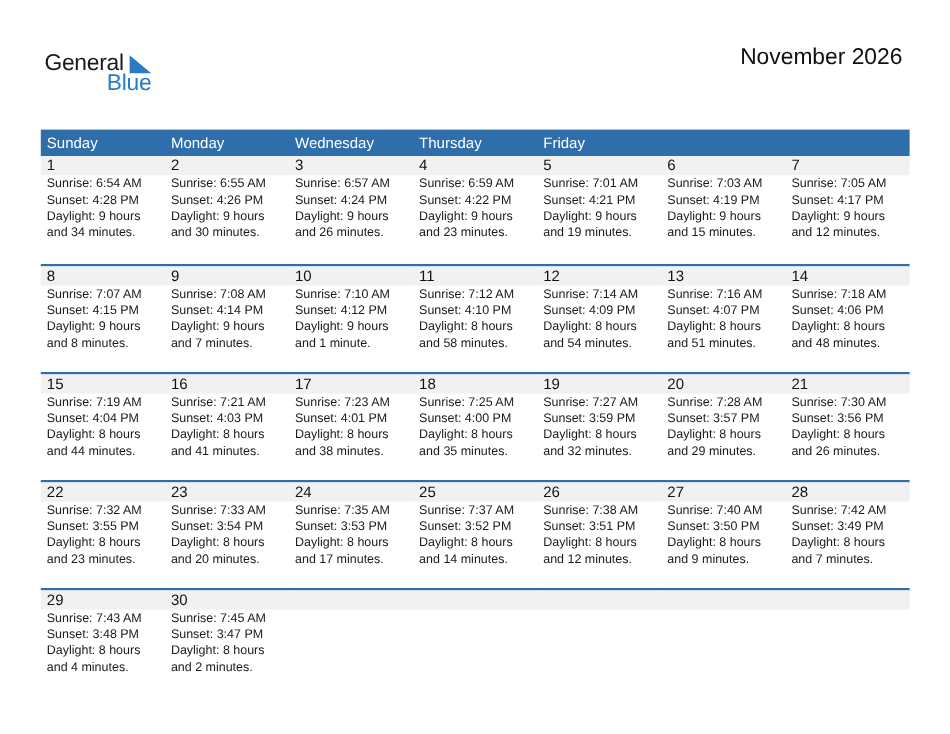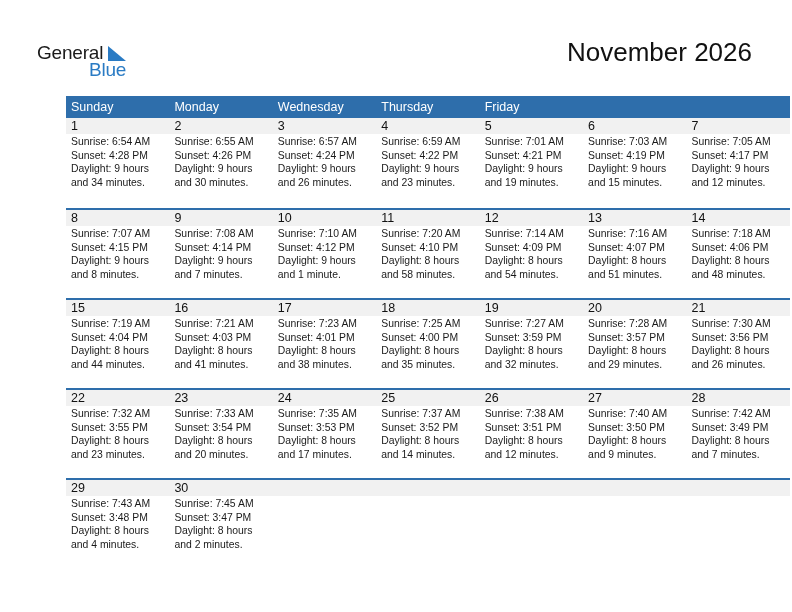--- a/index.html
+++ b/index.html
@@ -5,24 +5,24 @@
     * { margin: 0; padding: 0; box-sizing: border-box; }
     html, body { width: 792px; height: 612px; background: #ffffff; overflow: hidden; }
     body { font-family: "Liberation Sans", sans-serif; color: #111; position: relative; }
 
     .logo { position: absolute; left: 37px; top: 42px; width: 100px; height: 40px; }
     .logo-general { position: absolute; left: 0; top: 0; font-size: 19px; color: #1a1a1a; letter-spacing: -0.2px; }
     .logo-blue { position: absolute; left: 52px; top: 17px; font-size: 19px; color: #2a7bc4; letter-spacing: -0.2px; }
     .logo-tri { position: absolute; left: 71px; top: 4px; width: 0; height: 0;
       border-left: 18px solid #2a7bc4; border-top: 15px solid transparent; }
 
-    .title { position: absolute; right: 40px; top: 37px; font-size: 26px; color: #111; }
+    .title { position: absolute; right: 40px; top: 37px; font-size: 19px; color: #111; }
     .subtitle { position: absolute; right: 40px; top: 78px; font-size: 16px; color: #222; margin-top: 32px; }
 
-    .cal { position: absolute; left: 34px; top: 96px; width: 724px; margin-left: 32px; }
+    .cal { position: absolute; left: 34px; top: 108px; width: 724px; }
     .head-row { display: flex; height: 22px; background: #2e6eab; }
     .head-cell { width: 103.43px; color: #ffffff; font-size: 12.5px; padding: 4px 0 0 5px; }
 
     .week { display: flex; height: 90px; }
     .week.bordered { border-top: 2px solid #2e6eab; }
     .day { width: 103.43px; position: relative; }
     .day-num { height: 16px; background: #f1f1f1; font-size: 12.5px; padding: 1px 0 0 5px; color: #111; }
     .week.bordered .day-num { height: 16px; }
     .day-info { font-size: 10.4px; line-height: 13.5px; padding: 1px 0 0 5px; color: #1a1a1a; white-space: nowrap; }
     .day.empty .day-num { background: #f1f1f1; }
@@ -137,21 +137,21 @@
           <div class="day-info">
             <div>Sunrise: 7:10 AM</div>
             <div>Sunset: 4:12 PM</div>
             <div>Daylight: 9 hours</div>
             <div>and 1 minute.</div>
           </div>
         </div>
         <div class="day">
           <div class="day-num">11</div>
           <div class="day-info">
-            <div>Sunrise: 7:20 AM</div>
+            <div>Sunrise: 7:12 AM</div>
             <div>Sunset: 4:10 PM</div>
             <div>Daylight: 8 hours</div>
             <div>and 58 minutes.</div>
           </div>
         </div>
         <div class="day">
           <div class="day-num">12</div>
           <div class="day-info">
             <div>Sunrise: 7:14 AM</div>
             <div>Sunset: 4:09 PM</div>

